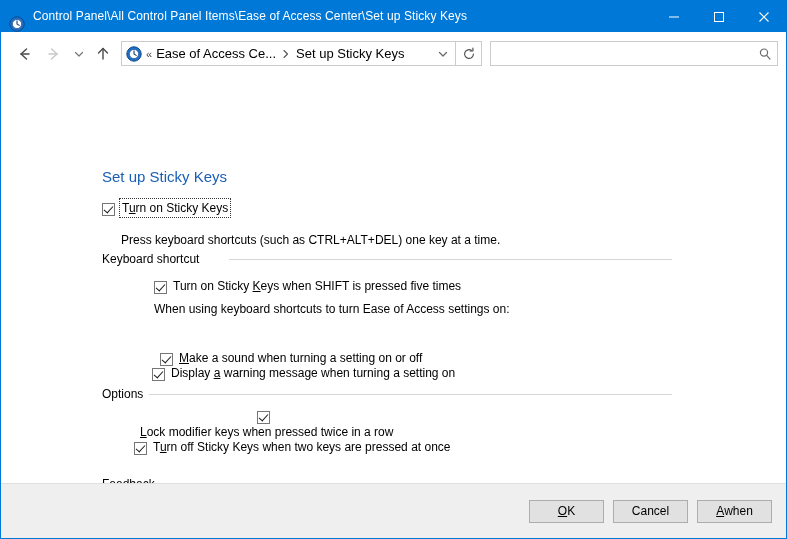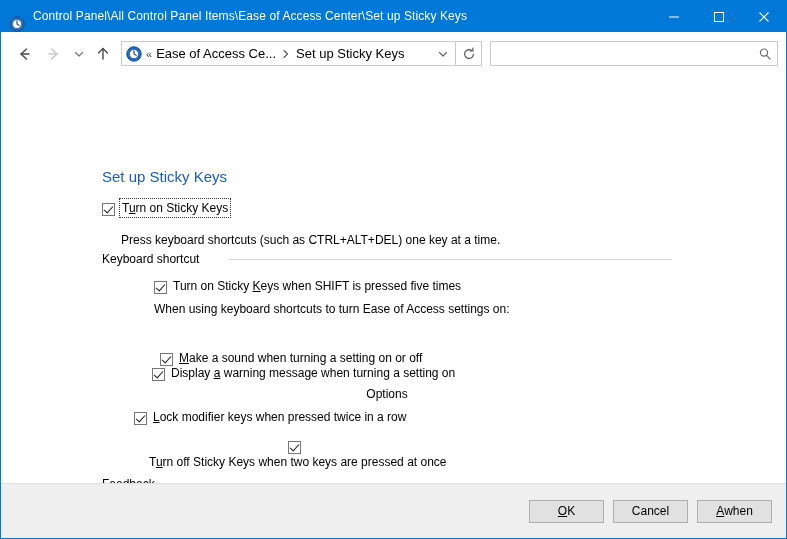--- a/index.html
+++ b/index.html
@@ -396,31 +396,31 @@
     <div class="row" style="left:151px; top:250px;margin-top:40px;">
       <span class="cb checked"></span>
       <span class="cb-label"><span>Display </span><u>a</u><span> warning message when turning a setting on</span></span>
     </div>
 
     <div class="row" style="left:151px; top:275px;padding-left:8px;">
       <span class="cb checked"></span>
       <span class="cb-label"><span></span><u>M</u><span>ake a sound when turning a setting on or off</span></span>
     </div>
 
-    <div class="group" style="left:101px; top:312px;flex-direction:column;">
+    <div class="group" style="left:101px; top:312px;">
       <span class="group-label">Options</span>
       <span class="group-line"></span>
     </div>
 
-    <div class="row" style="left:133px; top:334px;">
+    <div class="row" style="left:133px; top:334px;flex-direction:column;">
       <span class="cb checked"></span>
       <span class="cb-label"><span></span><u>L</u><span>ock modifier keys when pressed twice in a row</span></span>
     </div>
 
-    <div class="row" style="left:142px; top:364px;flex-direction:column;">
+    <div class="row" style="left:133px; top:364px;">
       <span class="cb checked"></span>
       <span class="cb-label"><span>T</span><u>u</u><span>rn off Sticky Keys when two keys are pressed at once</span></span>
     </div>
 
     <div class="group" style="left:101px; top:402px;">
       <span class="group-label">Feedback</span>
       <span class="group-line"></span>
     </div>
 
     <div class="row" style="left:133px; top:424px;">

